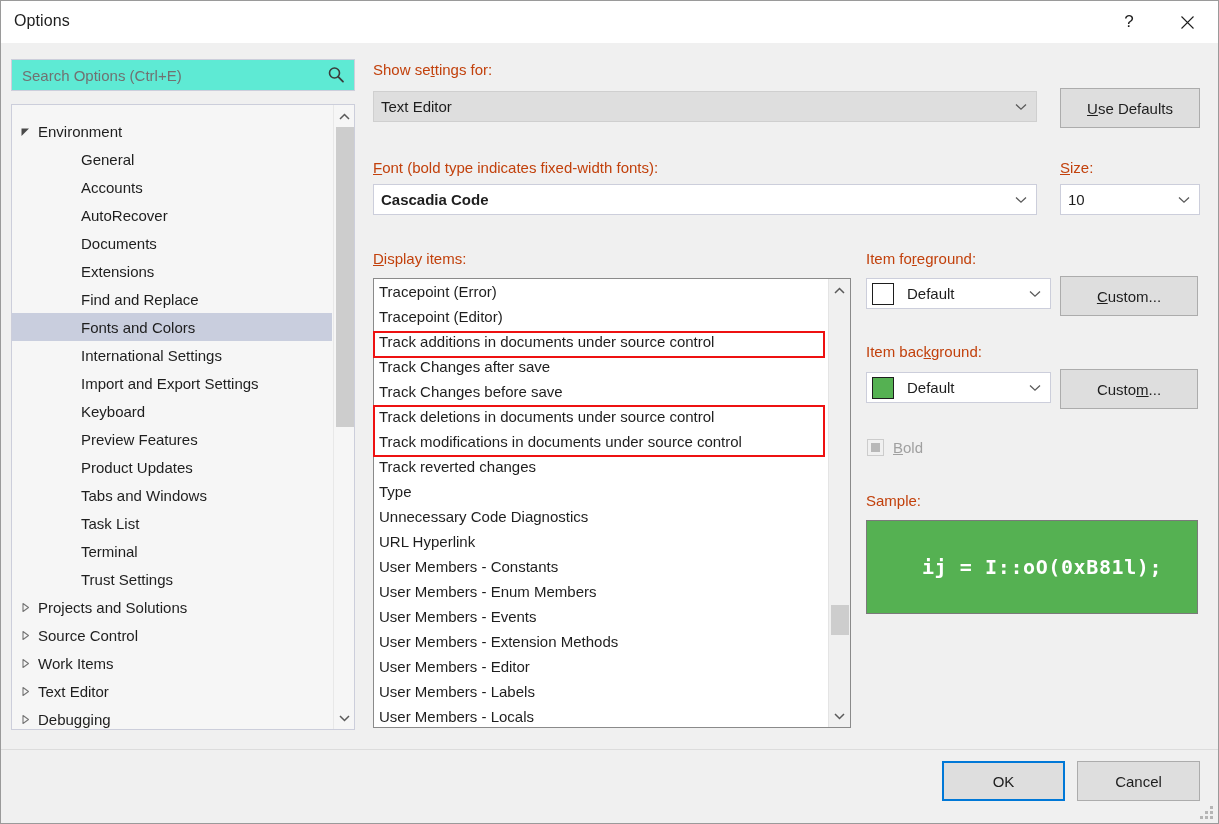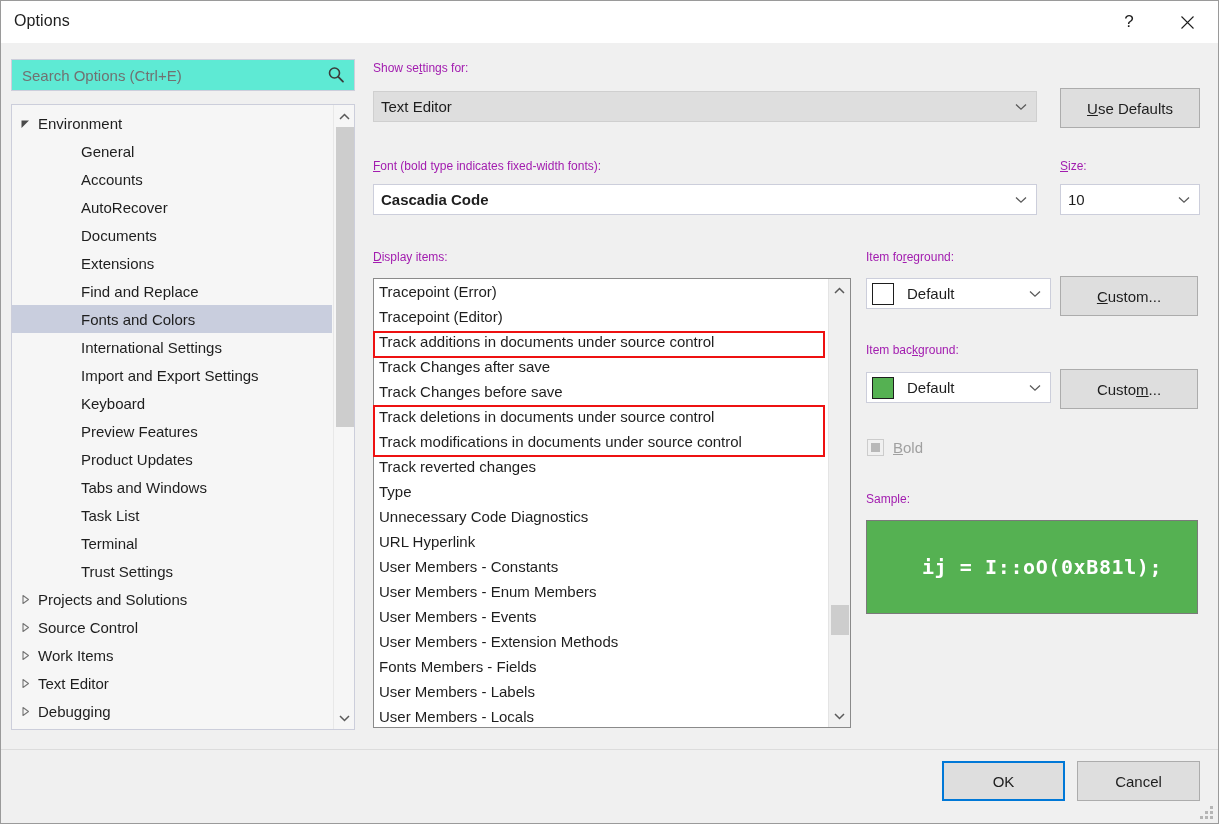--- a/index.html
+++ b/index.html
@@ -58,21 +58,21 @@
   #search-icon { position: absolute; right: 8px; top: 5px; }
 
   #tree-box {
     position: absolute; left: 10px; top: 103px;
     width: 344px; height: 626px;
     background: #f6f6f6;
     border: 1px solid #cccedb;
     overflow: hidden;
   }
   #tree-list {
-    position: absolute; left: 0; top: 4px;
+    position: absolute; left: 0; top: 12px;
     width: 320px;
   }
   .tree-row {
     position: relative;
     height: 28px;
     display: flex; align-items: center;
     font-size: 15px; color: #1e1e1e;
     white-space: nowrap;
     cursor: default;
   }
@@ -99,21 +99,21 @@
   .sb-up { top: 0; } .sb-dn { bottom: 0; }
   #tree-thumb {
     position: absolute; left: 2px; top: 22px;
     width: 18px; height: 300px;
     background: #cdcdcd;
   }
 
   
   .lbl-static {
     position: absolute;
-    font-size: 12px; color: #a21caf;
+    font-size: 15px; color: #c2410c;
     white-space: nowrap;
   }
   .u { text-decoration: underline; }
 
   .combo {
     position: absolute;
     border: 1px solid #cccedb;
     background: #ffffff;
     display: flex; align-items: center;
     font-size: 15px; color: #1e1e1e;
@@ -509,21 +509,21 @@
         <div class="di-row">
           <span>User Members - Enum Members</span>
         </div>
         <div class="di-row">
           <span>User Members - Events</span>
         </div>
         <div class="di-row">
           <span>User Members - Extension Methods</span>
         </div>
         <div class="di-row">
-          <span>Fonts Members - Fields</span>
+          <span>User Members - Editor</span>
         </div>
         <div class="di-row">
           <span>User Members - Labels</span>
         </div>
         <div class="di-row">
           <span>User Members - Locals</span>
         </div>
       </div>
     <div id="di-scroll">
       <div class="sb-arrow sb-up">

